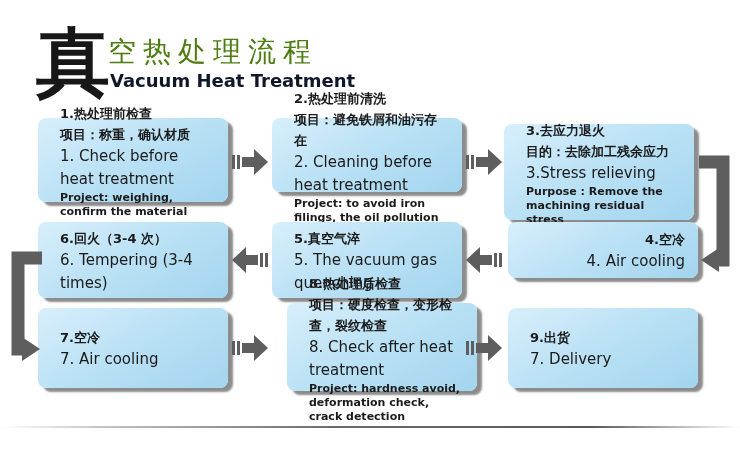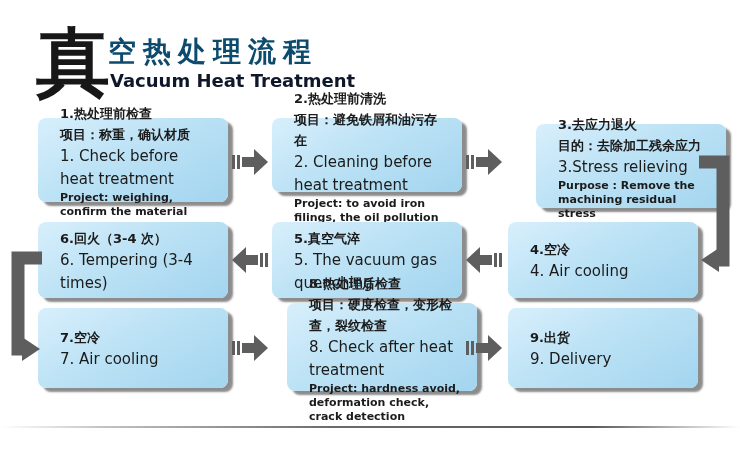--- a/index.html
+++ b/index.html
@@ -10,21 +10,21 @@
     overflow:hidden;
   }
 
   
   .big-char {
     position:absolute; left:36px; top:22px;
     font-size:74px; line-height:80px; font-weight:900; color:#171717;
   }
   .title-cn {
     position:absolute; left:108px; top:33px;
-    font-size:28px; font-weight:700; color:#0c4a6e; letter-spacing:7px;
+    font-size:28px; font-weight:400; color:#4d7c0f; letter-spacing:7px;
     white-space:nowrap;
   }
   .title-en {
     position:absolute; left:110px; top:70px;
     font-size:18px; font-weight:700; color:#0f172a; white-space:nowrap;
   }
 
   
   .fbox {
     position:absolute; width:190px; border-radius:8px;
@@ -33,22 +33,22 @@
     padding:9px 13px 7px 22px;
     color:#1b1b1b;
     display:flex; flex-direction:column; justify-content:center;
   }
   .cn-line   { font-size:13px; font-weight:700; line-height:21px; }
   .en-line   { font-size:15px; font-weight:400; line-height:23px; }
   .sm-line   { font-size:11px; font-weight:600; line-height:14px; }
 
   .b1 { left:38px;  top:118px; height:84px; }
   .b2 { left:272px; top:118px; height:74px; }
-  .b3 { left:536px; top:124px; height:84px; }
-  .b4 { left:508px; top:222px; height:76px; }
+  .b3 { left:504px; top:124px; height:96px; }
+  .b4 { left:508px; top:222px; height:56px;align-items:flex-end; }
   .b5 { left:272px; top:222px; height:76px; }
   .b6 { left:38px;  top:222px; height:76px; }
   .b7 { left:38px;  top:308px; height:80px; }
   .b8 { left:287px; top:303px; height:88px;justify-content:center; }
   .b9 { left:508px; top:308px; height:80px; }
 
   
   .h-arrow { position:absolute; width:36px; height:26px; }
   .h-arrow.flip { transform:scaleX(-1); }
   .a12 { left:232px; top:149px; }
@@ -121,21 +121,21 @@
 
   <div class="fbox b8">
     <div class="cn-line">8.热处理后检查</div>
     <div class="cn-line">项目：硬度检查，变形检查，裂纹检查</div>
     <div class="en-line">8. Check after heat treatment</div>
     <div class="sm-line">Project: hardness avoid, deformation check, crack detection</div>
   </div>
 
   <div class="fbox b9">
     <div class="cn-line">9.出货</div>
-    <div class="en-line">9. Delivery</div>
+    <div class="en-line">7. Delivery</div>
   </div>
 
   <svg class="h-arrow a12" viewBox="0 0 36 26">
     <rect x="0" y="6" width="3" height="14" fill="#5e5e5e"></rect>
       <rect x="5" y="6" width="3" height="14" fill="#5e5e5e"></rect>
     <rect x="10" y="8" width="12" height="10" fill="#5e5e5e"></rect>
       <polygon points="22,0 36,13 22,26" fill="#5e5e5e"></polygon>
   </svg>
   <svg class="h-arrow a23" viewBox="0 0 36 26">
     <rect x="0" y="6" width="3" height="14" fill="#5e5e5e"></rect>

